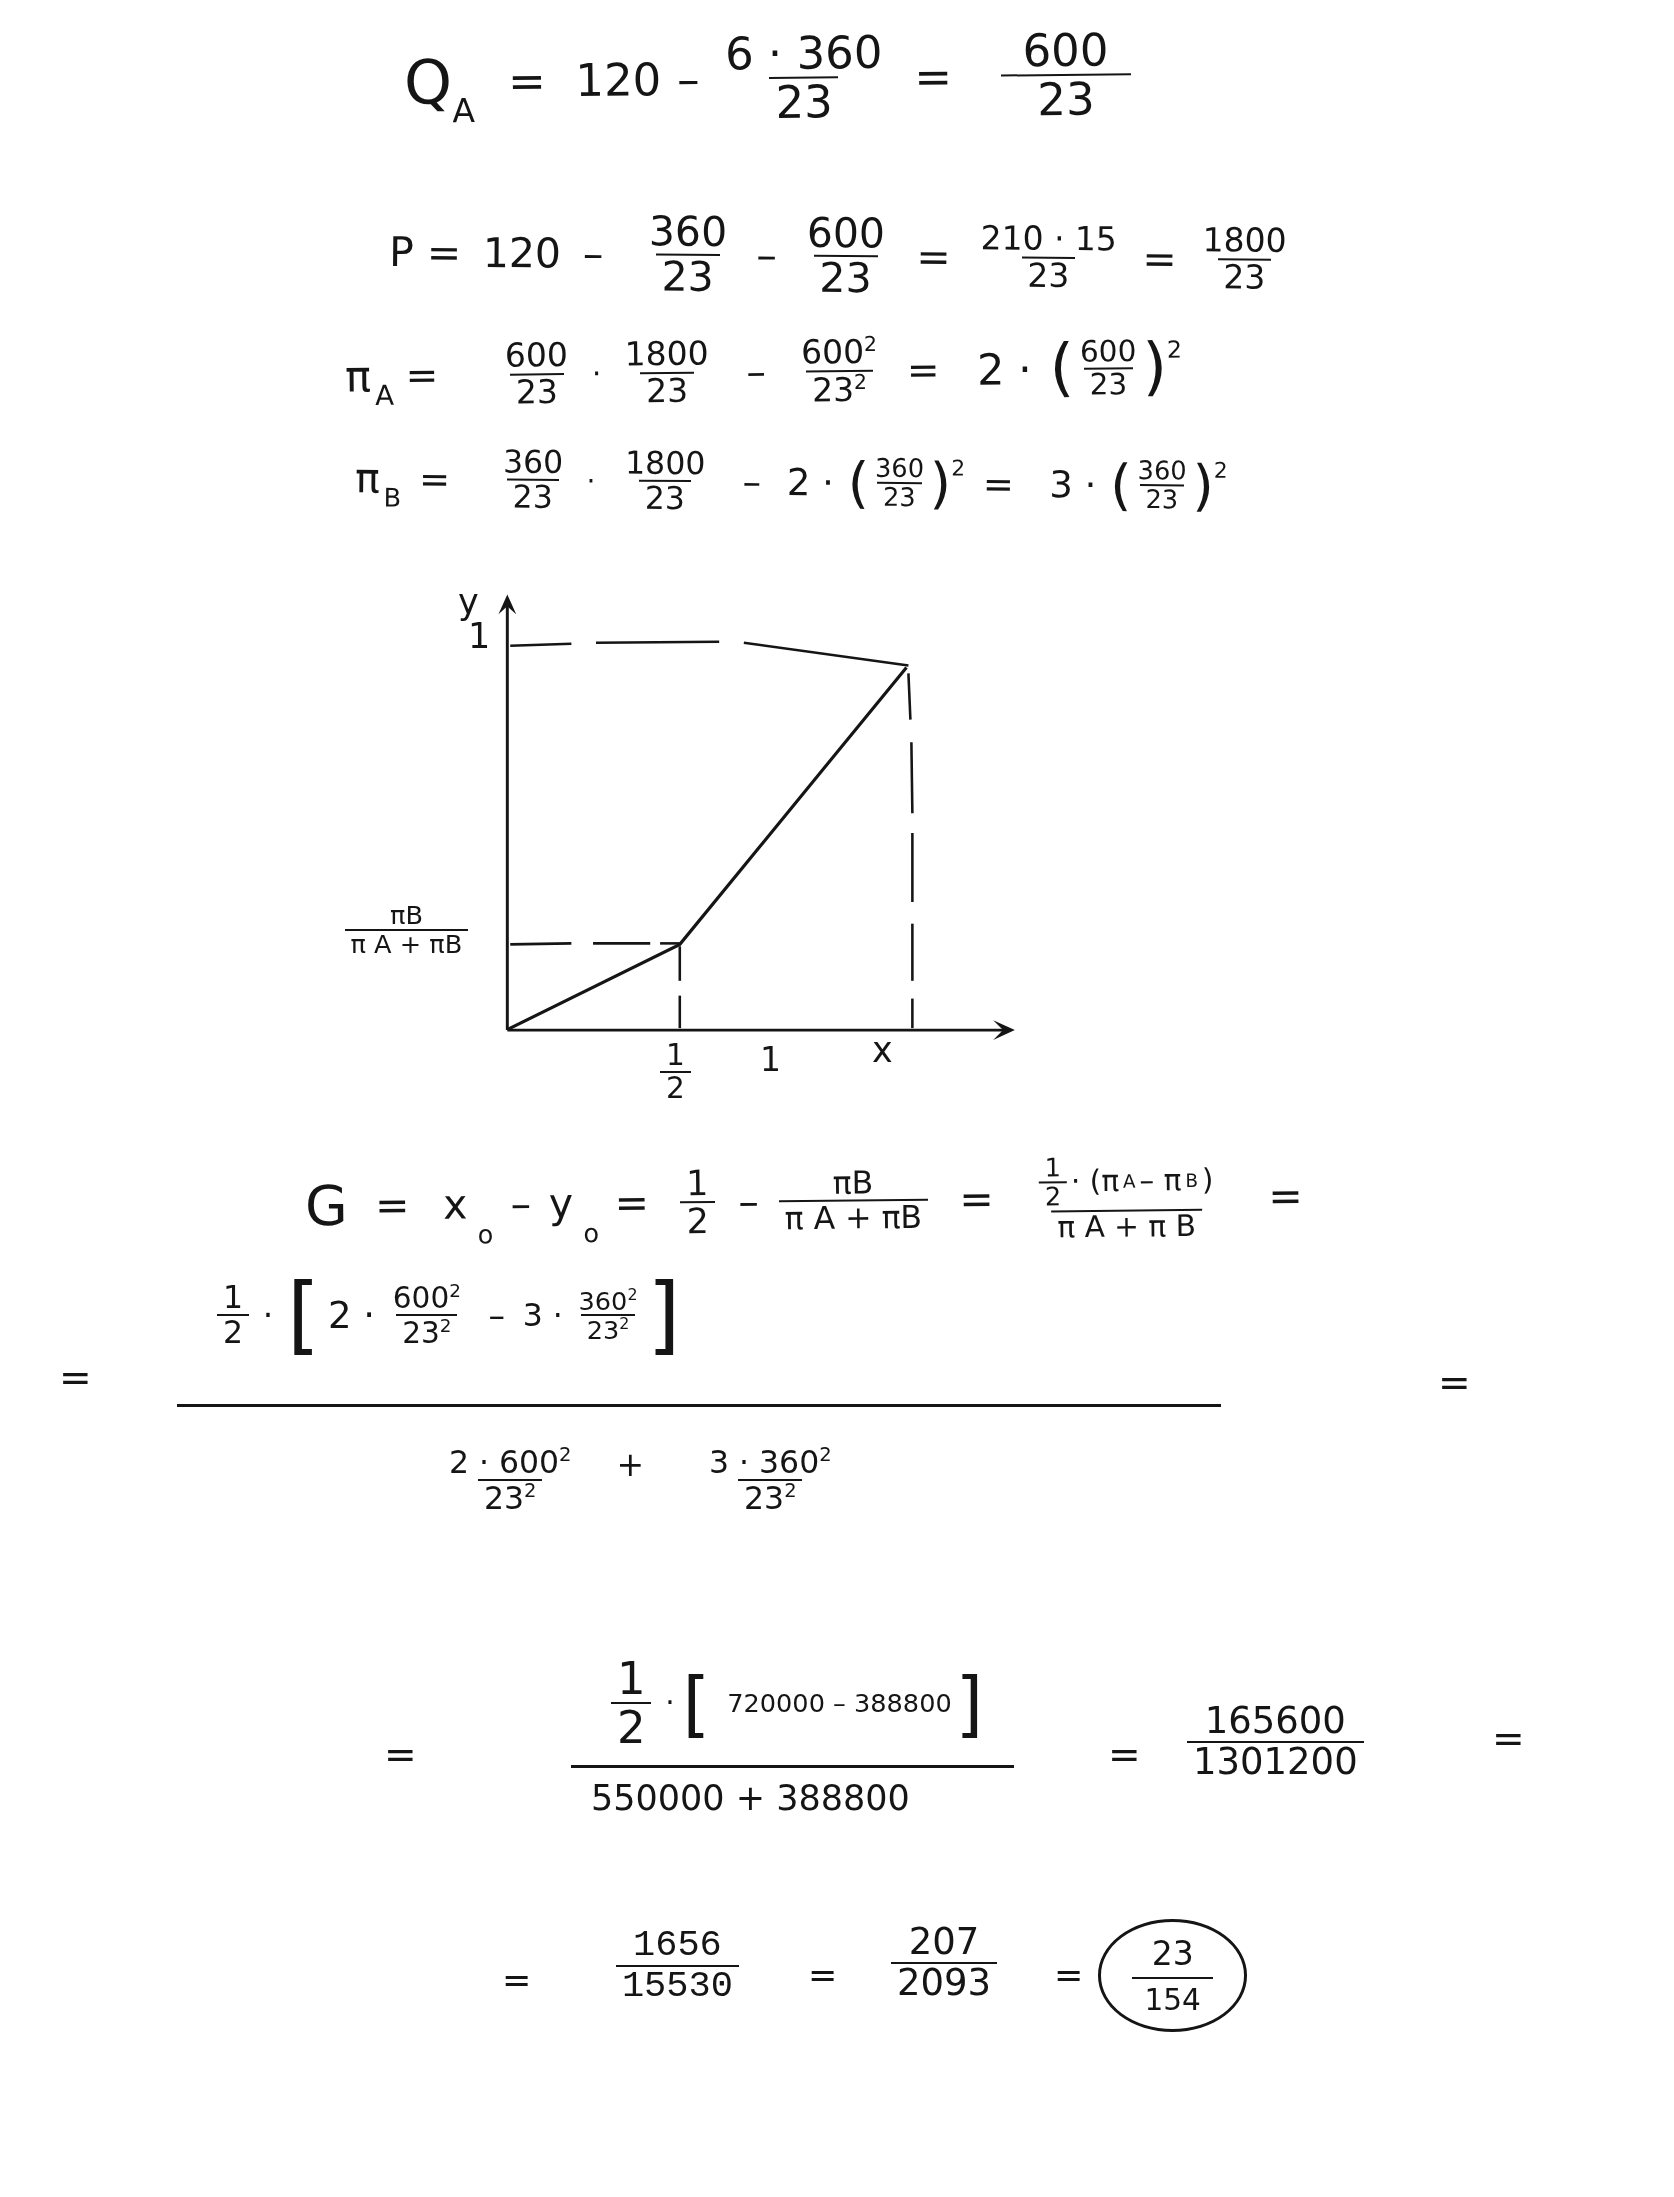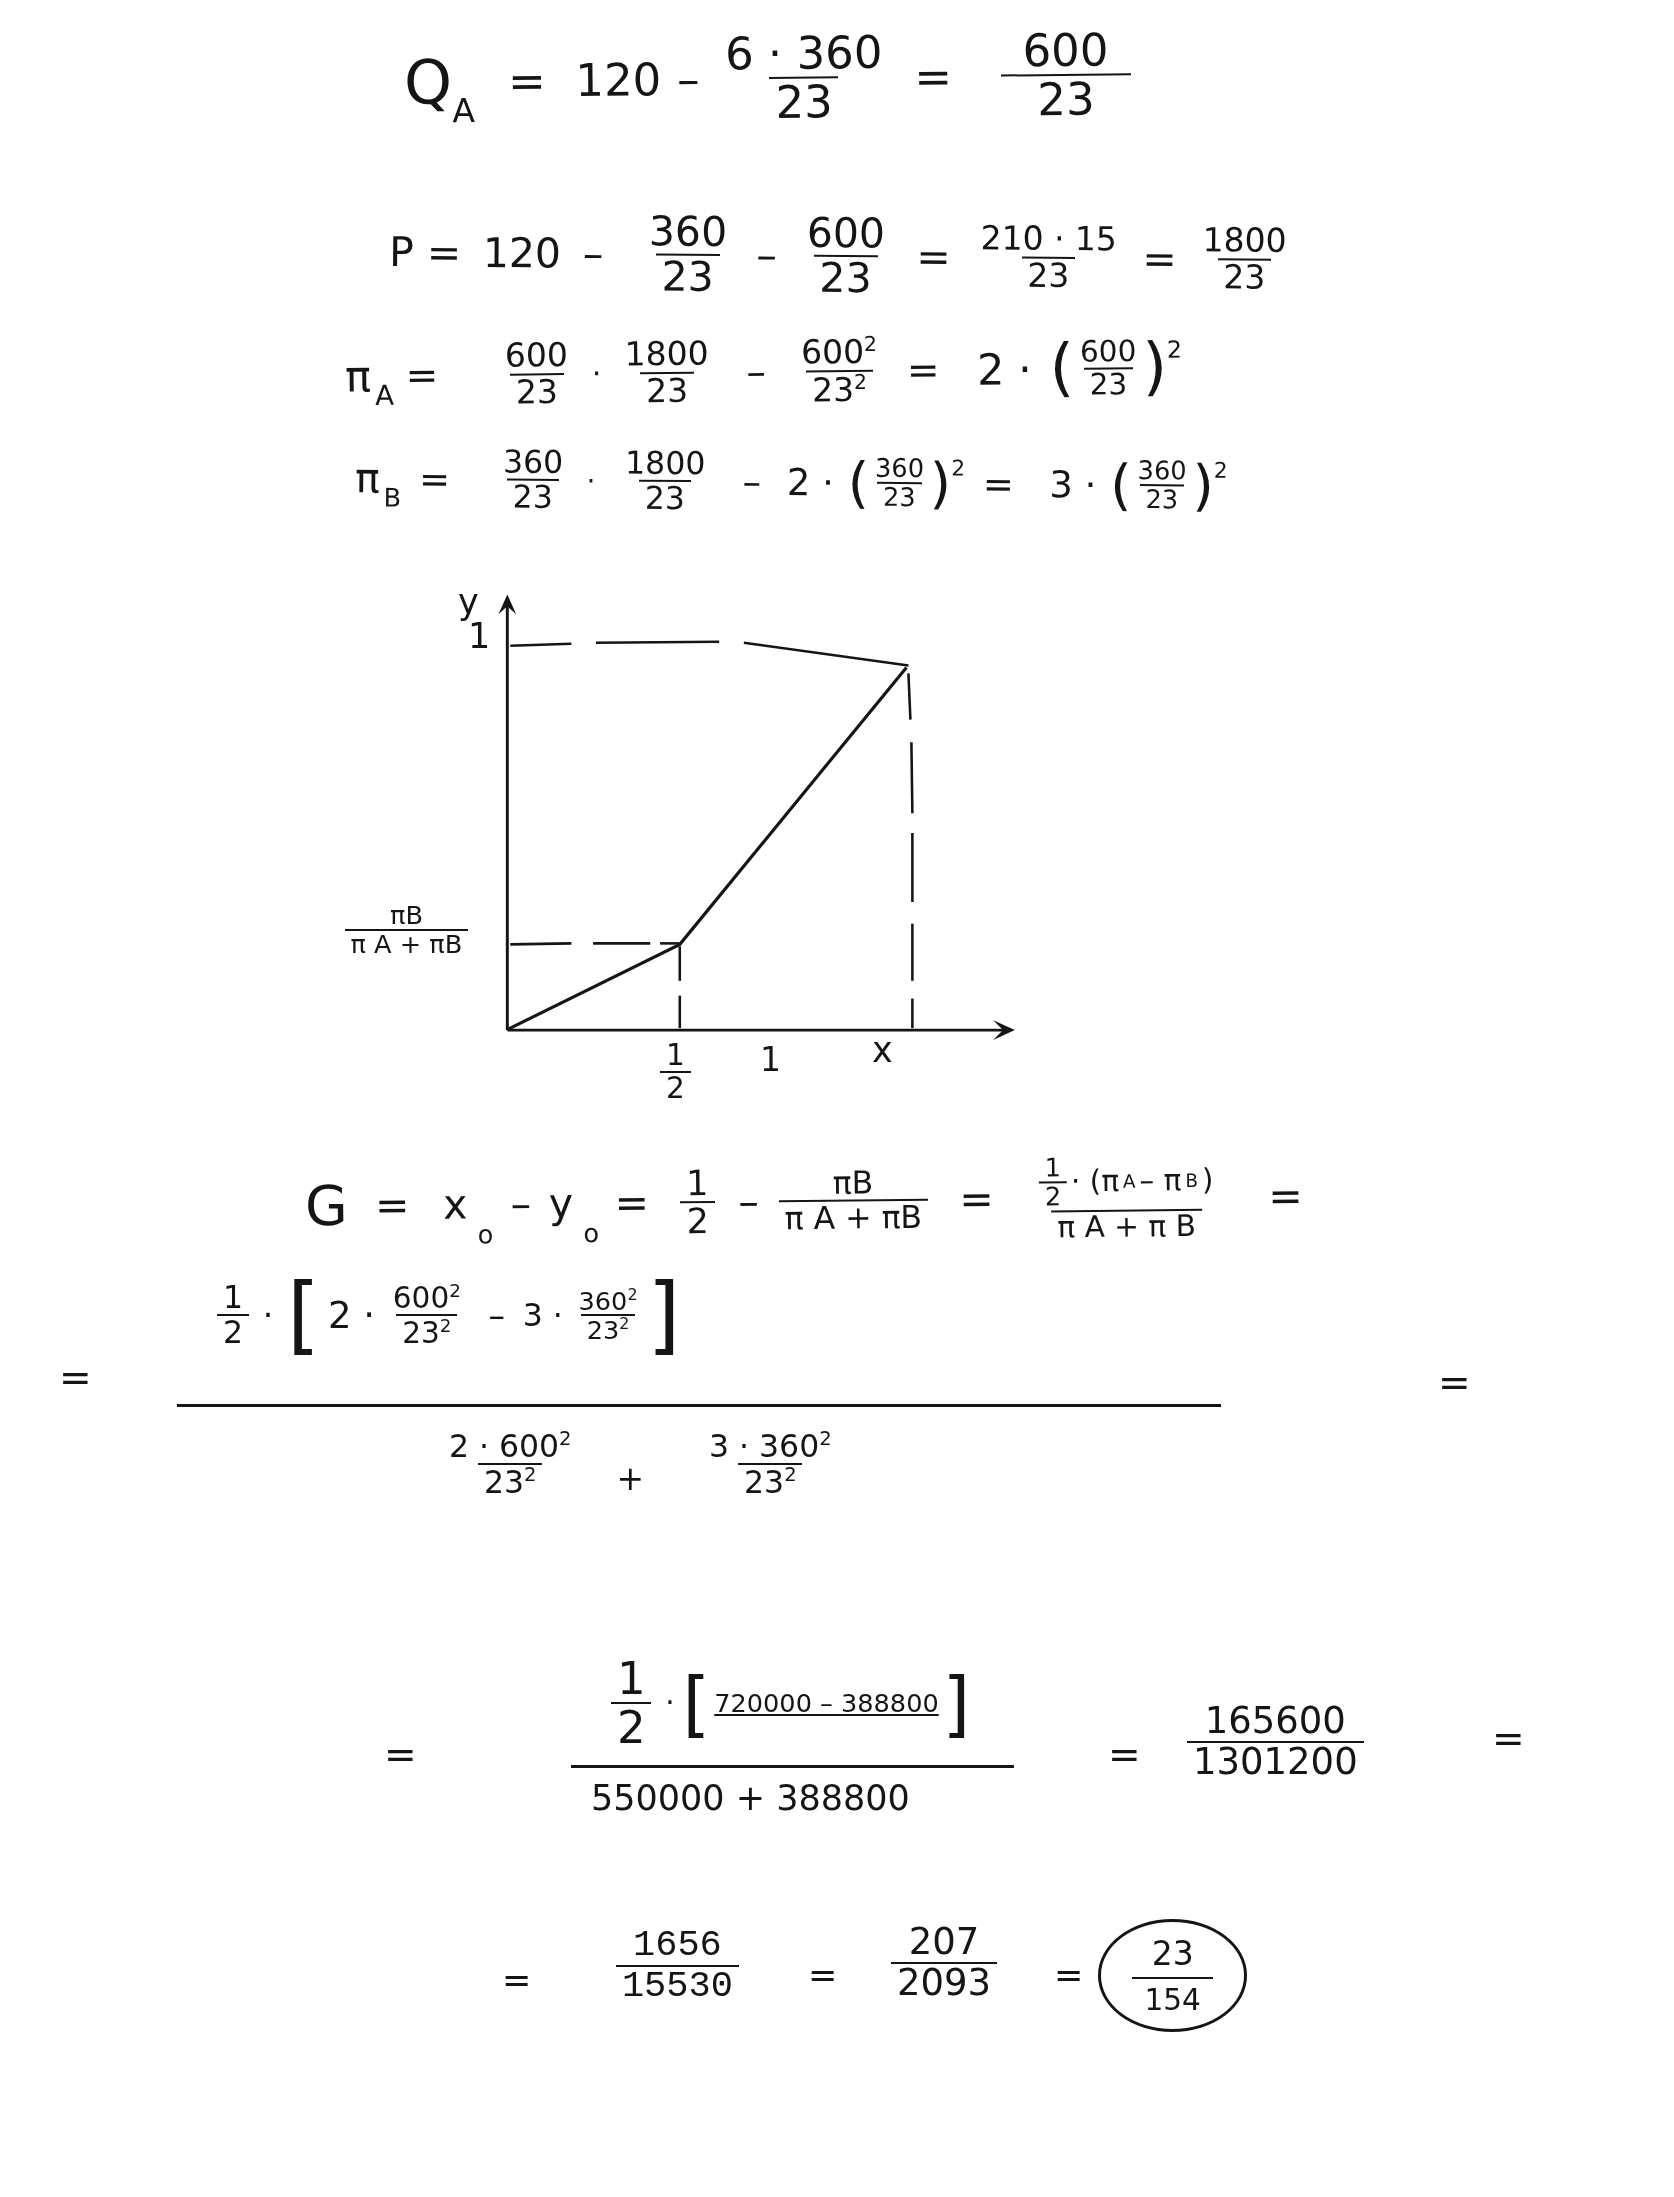--- a/index.html
+++ b/index.html
@@ -253,21 +253,21 @@
         <span class="frac" style="margin-left:9.9px;font-size:25.6px;">
           <span class="num"><span>360</span><span class="sup">2</span></span>
           <span class="den"><span>23</span><span class="sup">2</span></span>
         </span>
         <span style="font-size:85px;line-height:0.75;margin-left:3.9px;">]</span>
       </div>
 
       <div class="longbar" style="left:118px;top:123px;width:1044px;"></div>
       <span class="hw" style="left:1379px;top:79px;font-size:39px;">=</span>
 
-      <div style="position:absolute;left:384px;top:148px;display:flex;align-items:flex-end;font-size:33px;">
+      <div style="position:absolute;left:384px;top:164px;display:flex;align-items:flex-start;font-size:33px;">
         <span class="frac" style="font-size:31.5px;">
           <span class="num"><span>2 · 600</span><span class="sup">2</span></span>
           <span class="den"><span>23</span><span class="sup">2</span></span>
         </span>
         <span style="margin-left:39px;">+</span>
         <span class="frac" style="margin-left:59px;font-size:31.5px;">
           <span class="num"><span>3 · 360</span><span class="sup">2</span></span>
           <span class="den"><span>23</span><span class="sup">2</span></span>
         </span>
       </div>
@@ -278,21 +278,21 @@
     <div style="position:relative;height:197px;">
       <span class="hw" style="left:325px;top:77px;font-size:39px;">=</span>
 
       <div style="position:absolute;left:552px;top:0px;display:flex;align-items:center;font-size:33px;">
         <span class="frac" style="font-size:45px;">
           <span class="num">1</span>
           <span class="den">2</span>
         </span>
         <span style="margin-left:13.8px;font-size:29.6px;">·</span>
         <span style="font-size:71px;line-height:0.75;margin-left:7.9px;">[</span>
-        <span style="margin-left:4px;font-size:25.6px;text-decoration:underline;">720000 – 388800</span>
+        <span style="margin-left:17px;font-size:25.6px;">720000 – 388800</span>
         <span style="font-size:71px;line-height:0.75;margin-left:3.9px;">]</span>
       </div>
 
       <div class="longbar" style="left:512px;top:110px;width:443px;"></div>
 
       <div style="position:absolute;left:532px;top:123px;font-size:35px;">550000 + 388800</div>
 
       <span class="hw" style="left:1049px;top:77px;font-size:39px;">=</span>
 
       <div style="position:absolute;left:1128px;top:47px;text-decoration:underline;">

